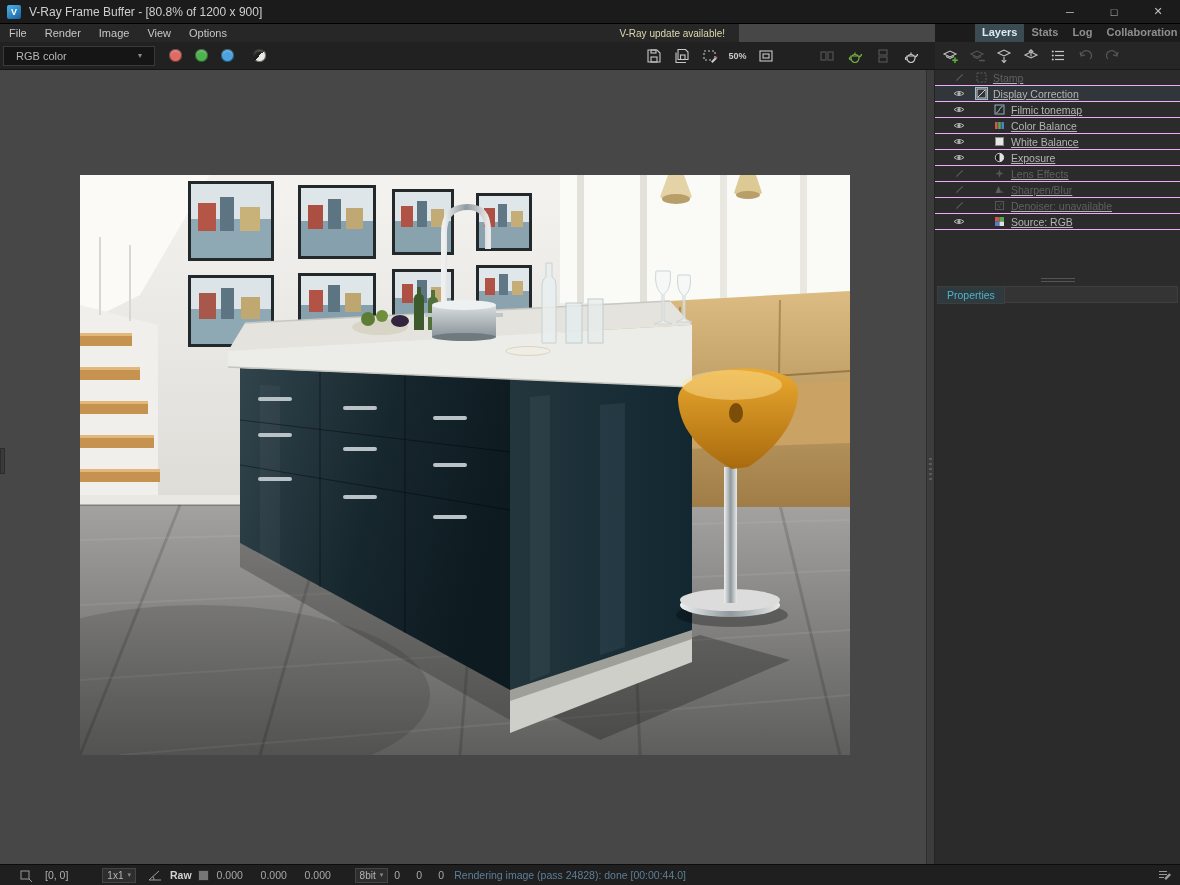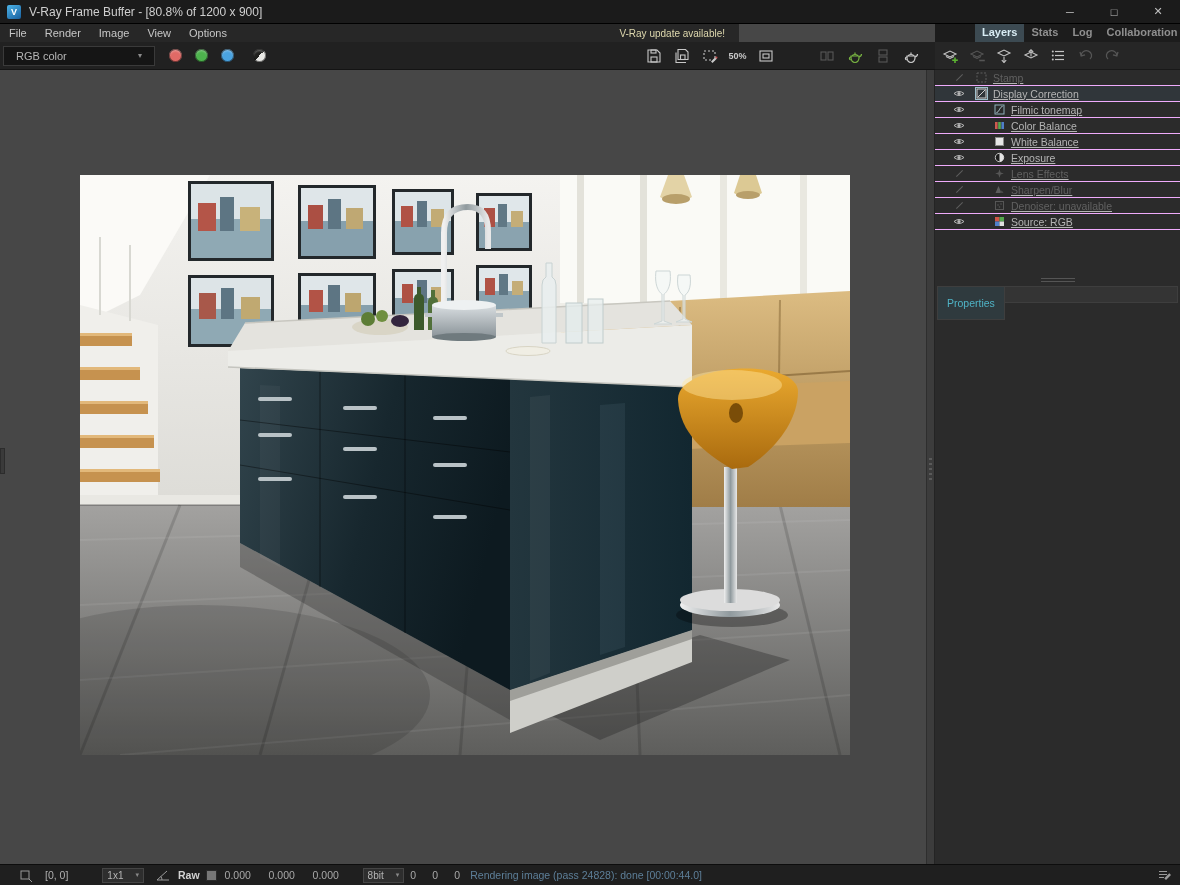--- a/index.html
+++ b/index.html
@@ -64,29 +64,29 @@
   .eye { width:16px; display:flex; align-items:center; justify-content:center; }
   .slash { width:9px; height:1px; background:#5e5e5e; transform:rotate(-45deg); }
   .indent.i1 { width:8px; } .indent.i2 { width:26px; }
   .licon { width:13px; height:13px; display:flex; align-items:center; justify-content:center; }
   .licon.sel-box { border:1px solid #9fc0cc; }
   .llabel { margin-left:5px; white-space:nowrap; }
   .panel-splitter { height:56px; display:flex; align-items:flex-end; justify-content:center; padding-bottom:3px; }
   .grip { width:34px; height:5px; background:repeating-linear-gradient(#555 0 1px, transparent 1px 3px); }
   .props-header { display:flex; align-items:stretch; height:17px; padding:0 2px; }
   .props-tab { background:#2f3a3e; border:1px solid #3e3e3e; color:#4fb3c6; font-size:10.5px;
-    display:flex; align-items:center; padding:16px 9px; }
+    display:flex; align-items:center; padding:8px 9px; }
   .props-rest { flex:1; background:#343434; border:1px solid #3e3e3e; border-left:none; }
   
   .statusbar { position:absolute; top:864px; left:0; width:1180px; height:21px; background:#1f1f1f;
     border-top:1px solid #0d0d0d; display:flex; align-items:center; font-size:10.5px; color:#9a9a9a;
     padding:0 8px; }
   .sb-coords { margin-left:12px; color:#b0b0b0; }
   .sb-select { margin-left:34px; height:15px; background:#2e2e2e; border:1px solid #454545; color:#b5b5b5;
-    font-size:10px; display:flex; align-items:center; padding:0 4px; gap:12px; }
+    font-size:10px; display:flex; align-items:center; padding:0 4px; gap:4px; }
   .sb-select .combo-arrow { font-size:7px; color:#8a8a8a; }
   .sb-icon { margin-left:12px; display:flex; align-items:center; }
   .sb-raw { margin-left:8px; font-weight:bold; color:#d2d2d2; }
   .swatch { width:11px; height:11px; background:#767676; border:1px solid #2a2a2a; margin-left:6px; }
   .sb-val { width:36px; text-align:left; margin-left:8px; color:#a8a8a8; }
   .sb-int { width:16px; text-align:left; margin-left:6px; color:#a8a8a8; }
   .sb-msg { color:#5d7f99; }
   .sb-right { margin-left:auto; display:flex; align-items:center; }
 </style>
 </head>

